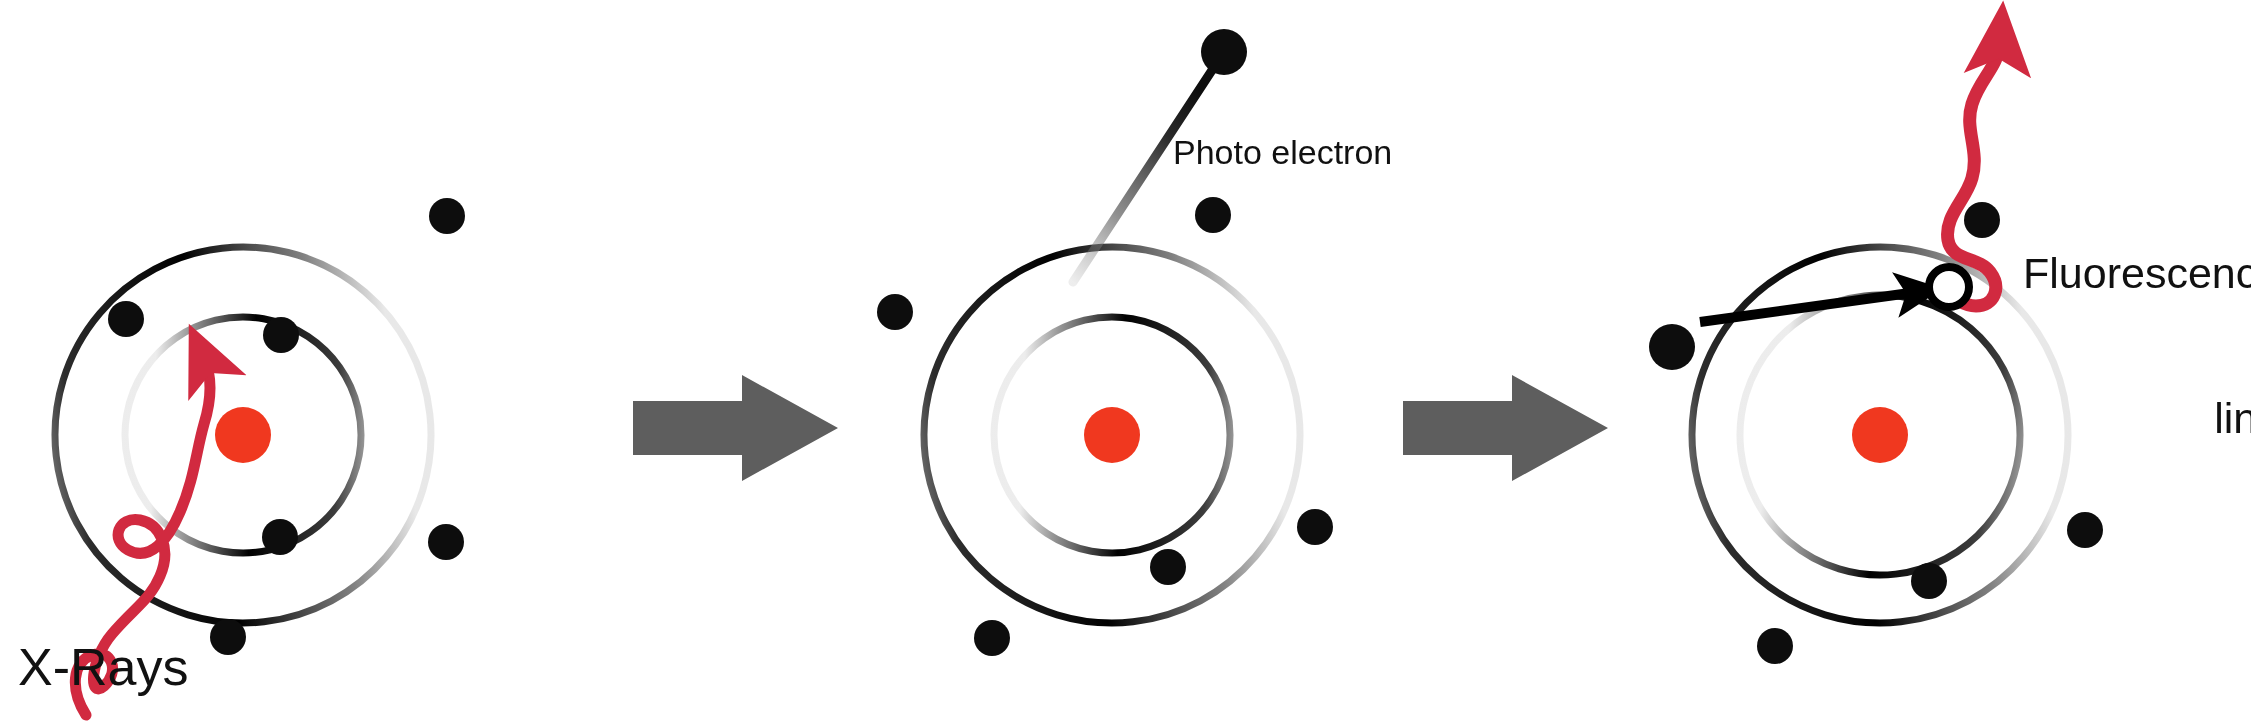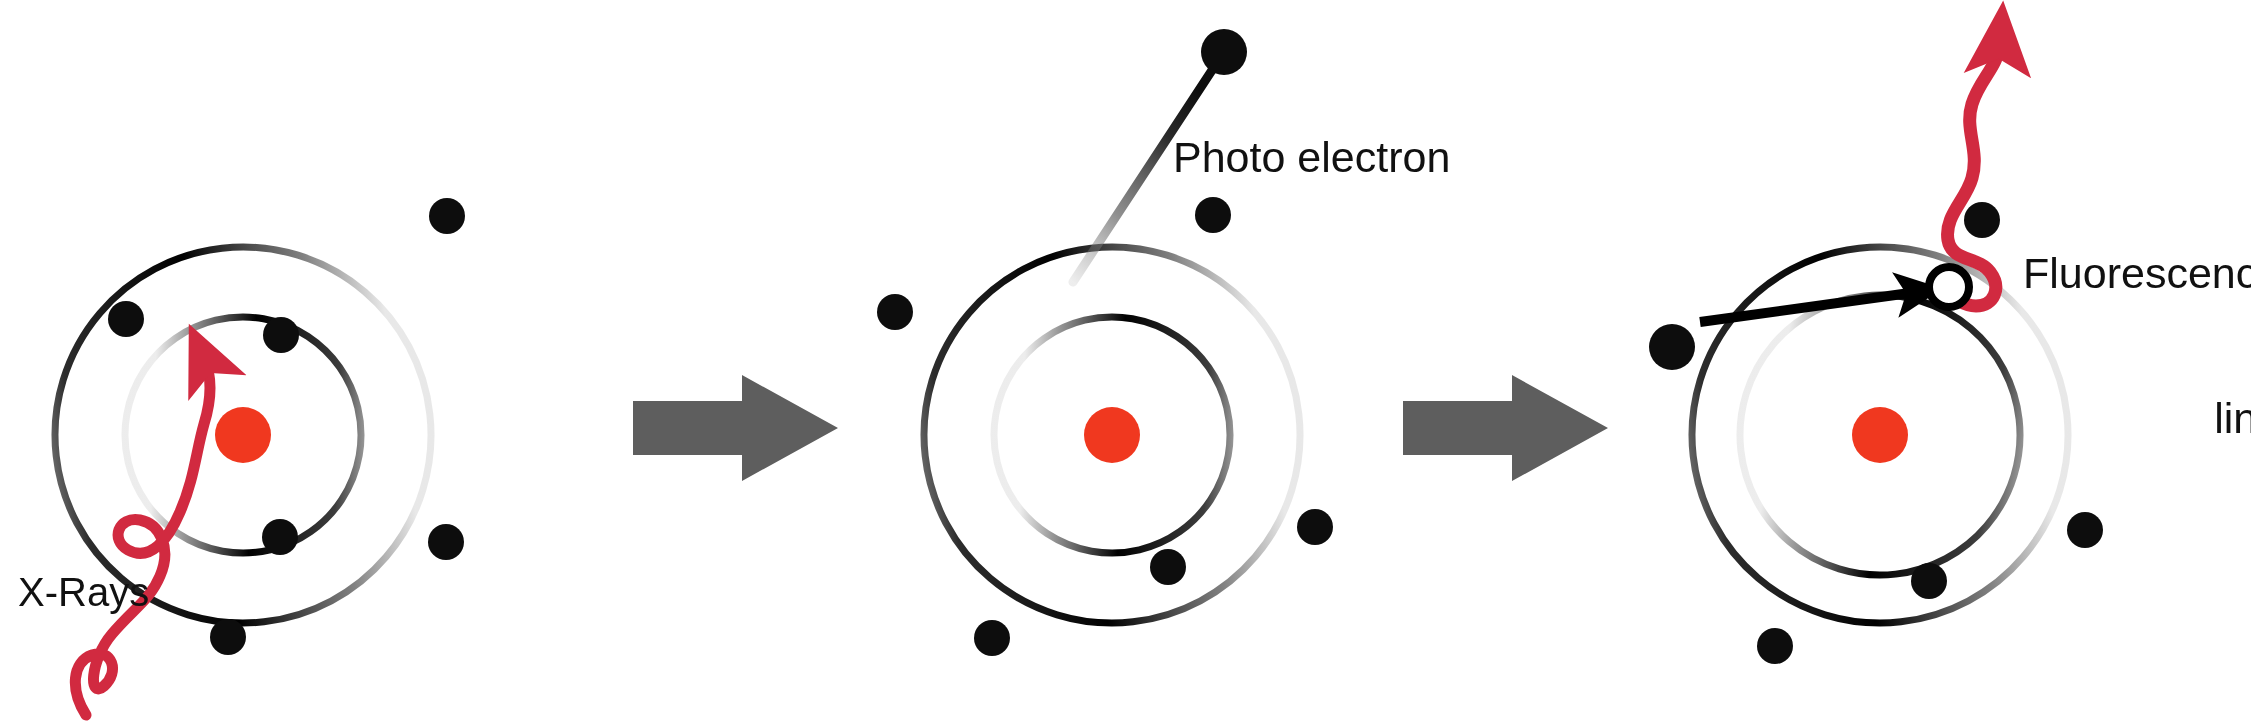--- a/index.html
+++ b/index.html
@@ -11,22 +11,22 @@
   #stage{position:absolute;left:0;top:0;width:2251px;height:728px;}
   svg.layer{position:absolute;left:0;top:0;width:2251px;height:728px;overflow:visible;}
   .lbl{
     position:absolute;
     color:#111111;
     font-family:"Liberation Sans","DejaVu Sans",sans-serif;
     font-weight:400;
     white-space:pre;
     line-height:1.12;
   }
-  #label-xrays{left:18px;top:570px;font-size:40px;}
-  #label-photoelectron{left:1173px;top:133px;font-size:43px;}
+  #label-xrays{left:18px;top:638px;font-size:52px;}
+  #label-photoelectron{left:1173px;top:133px;font-size:34px;}
   #label-fluorescence{left:2023px;top:153px;font-size:43px;text-align:right;}
 </style>
 </head>
 <body>
 
 <div id="stage">
 
   <svg class="layer" viewBox="0 0 2251 728">
     <defs>
 

